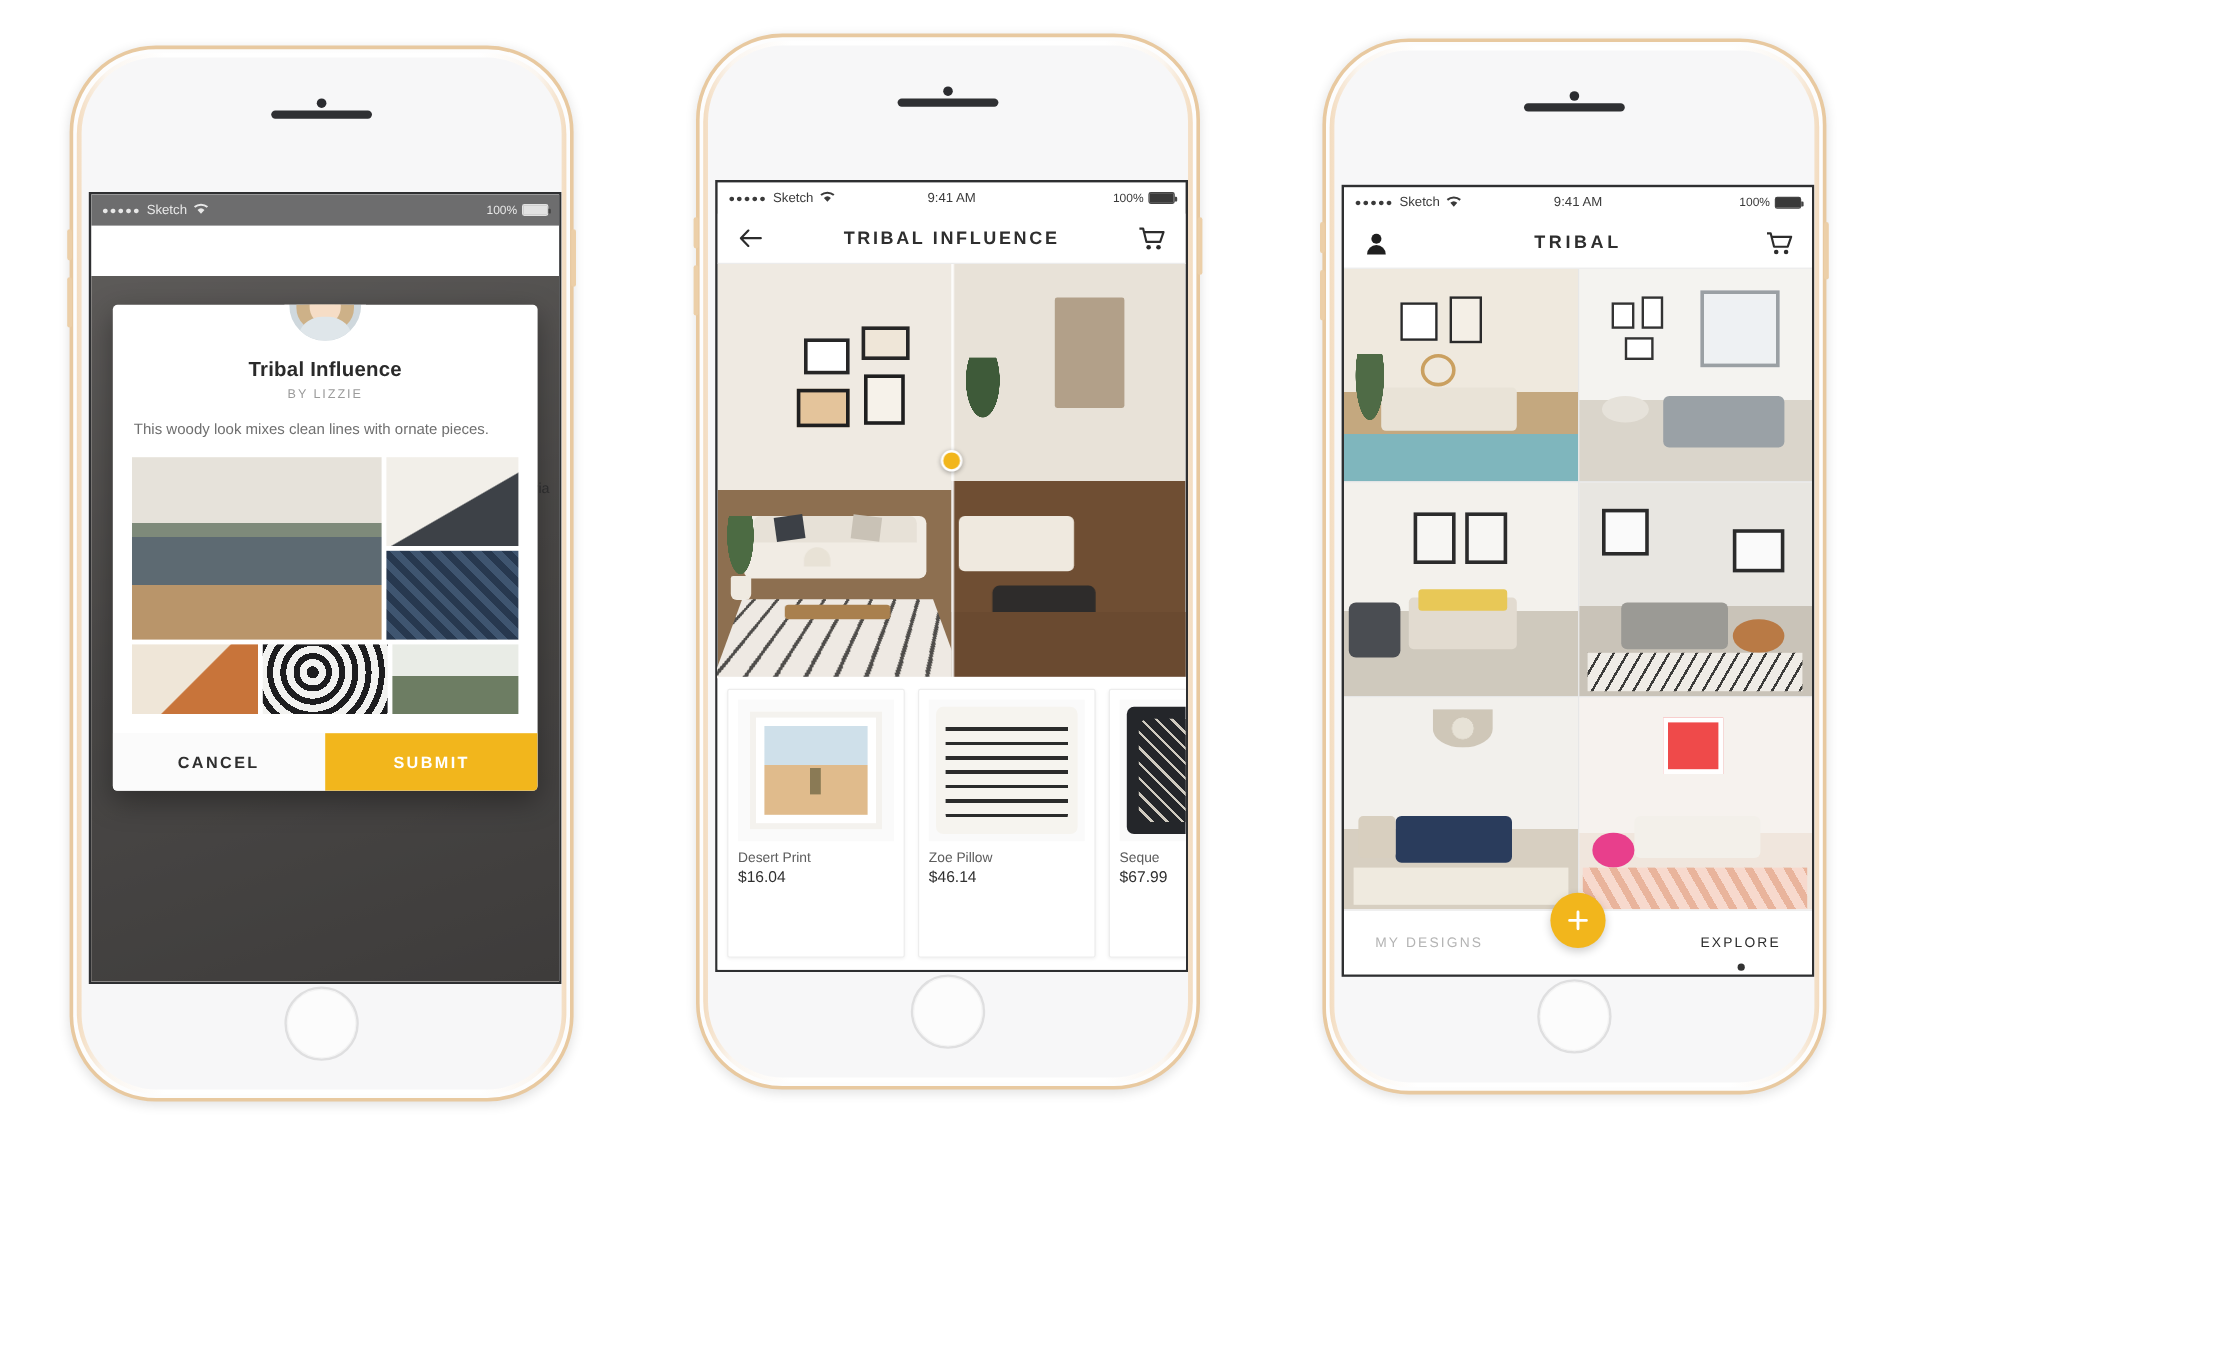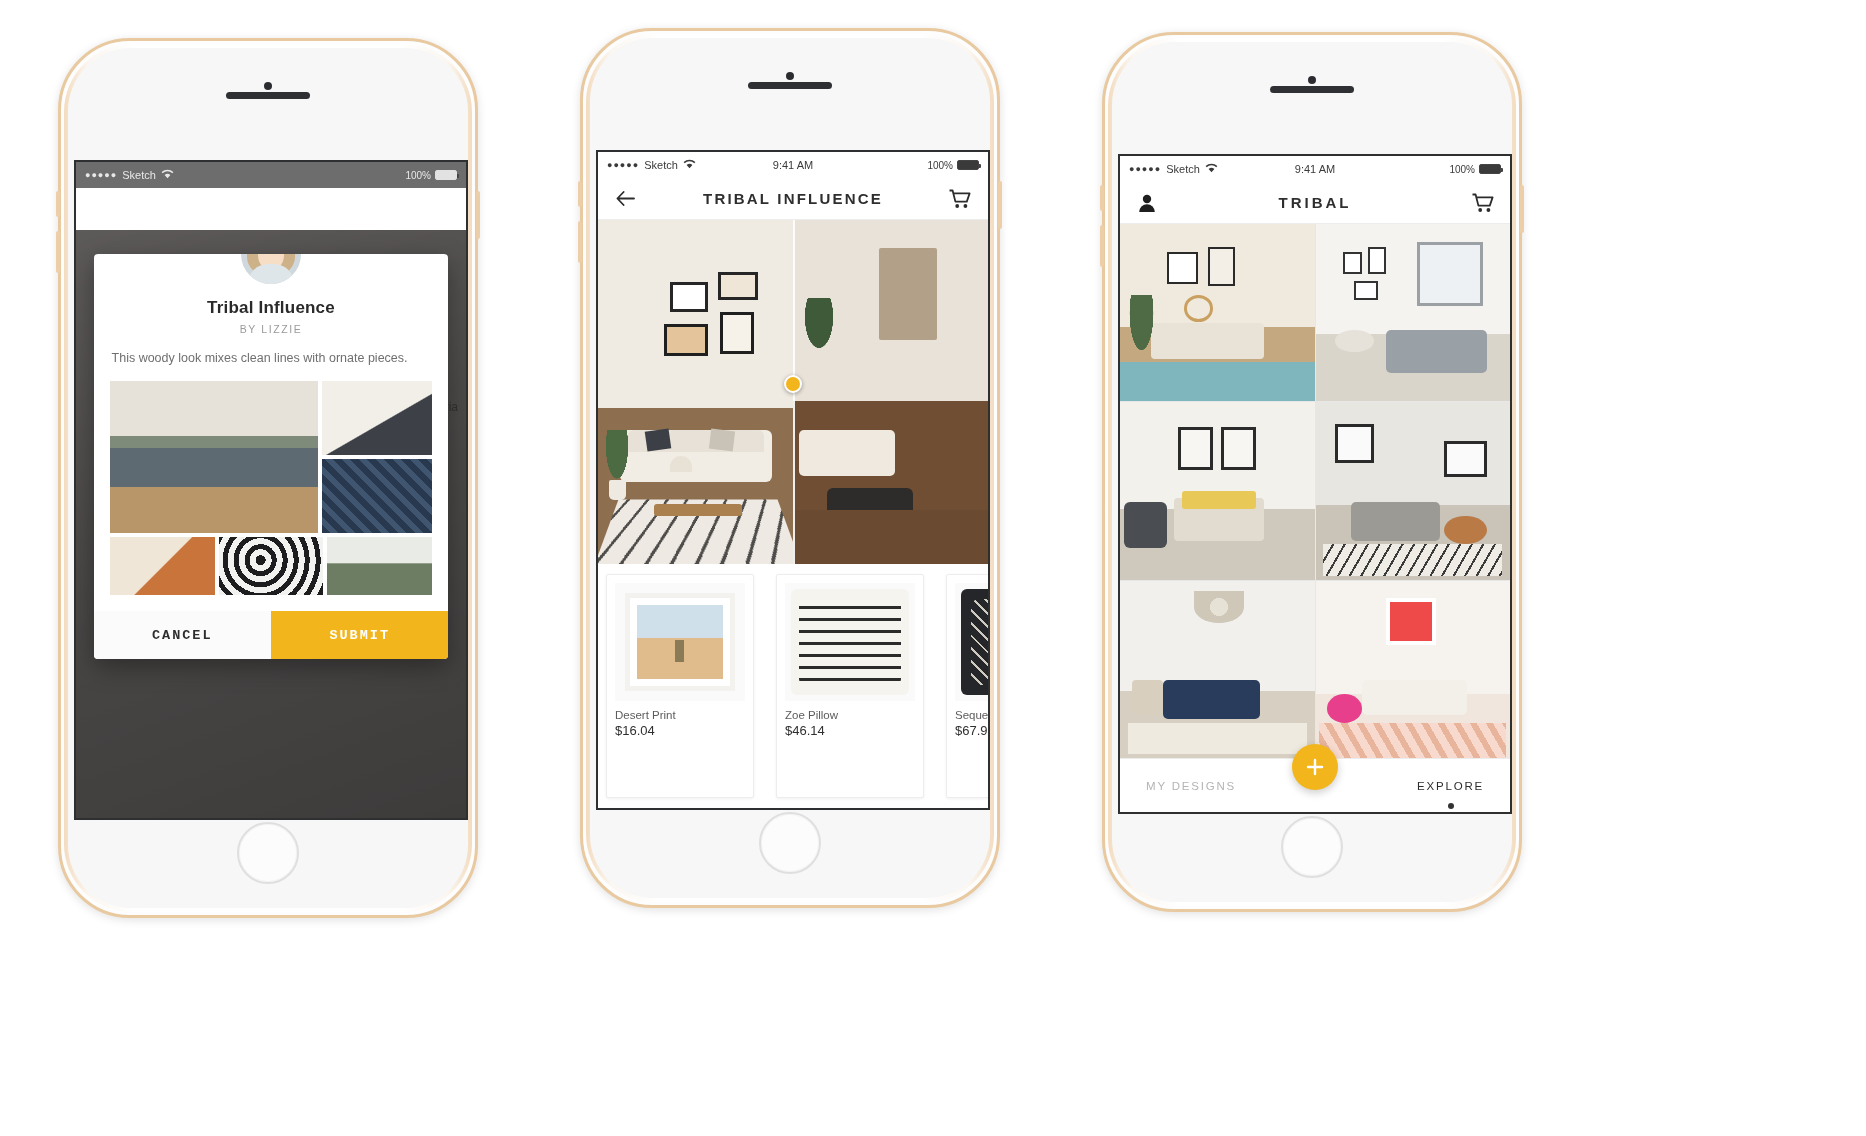--- a/index.html
+++ b/index.html
@@ -117,36 +117,36 @@
   .moodgrid2 {
     display:grid; grid-template-columns: 1fr 1fr 1fr; gap:4px;
     margin:4px 16px 0;
   }
   .tile { height:100%; min-height:46px; background-size:cover; background-position:center; }
 
   .modal-actions { display:flex; margin-top:16px; }
   .btn {
     flex:1; height:48px; border:0; cursor:pointer;
     font-size:13.5px; font-weight:bold; letter-spacing:2px;
-    font-family:Liberation Mono, monospace;
+    font-family:Liberation Sans, sans-serif;
   }
   .btn-cancel { background:#fbfbfb; color:#2e2e2e; }
   .btn-submit { background:#f2b61c; color:#ffffff; }
 
   
   #phone2 { left:580px; top:28px; width:420px; height:880px; }
   .compare { position:absolute; left:0; right:0; display:flex; }
   .compare-half { width:50%; height:100%; position:relative; overflow:hidden; }
   .compare-divider { position:absolute; top:0; bottom:0; width:2px; background:rgba(255,255,255,0.9); left:50%; }
   .compare-knob {
     position:absolute; left:50%; top:47%; transform:translate(-50%,-50%);
     width:18px; height:18px; border-radius:50%; background:#f2b61c;
     border:2px solid #fff; box-shadow:0 1px 4px rgba(0,0,0,0.35);
   }
-  .prodstrip { position:absolute; left:0; right:0; bottom:0; display:flex; gap:22px; padding:10px 8px; background:#fff; overflow:hidden;}
+  .prodstrip { position:absolute; left:0; right:0; bottom:0; display:flex; gap:11px; padding:10px 8px; background:#fff; overflow:hidden;}
   .prodcard {
     flex:0 0 148px; background:#fff; border:1px solid #ededed; border-radius:2px;
     padding:8px 8px 9px; box-shadow:0 1px 3px rgba(0,0,0,0.06);
   }
   .prodimg { height:118px; background:#fafafa; border:0; position:relative; overflow:hidden; }
   .prodname { font-size:11.5px; color:#5c5c5c; margin-top:8px; }
   .prodprice { font-size:13px; color:#2f2f2f; margin-top:2px; }
 
   
   #phone3 { left:1102px; top:32px; width:420px; height:880px; }

